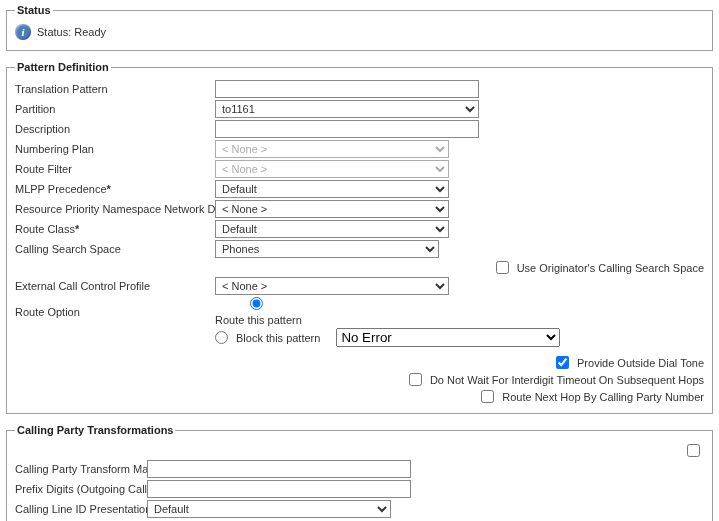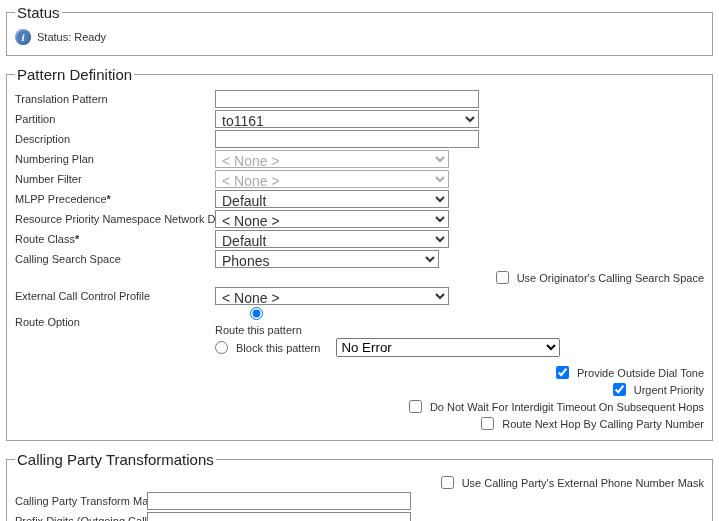--- a/index.html
+++ b/index.html
@@ -13,22 +13,22 @@
   .page {
     padding: 4px 6px;
     width: 707px;
   }
   fieldset {
     border: 1px solid #9e9e9e;
     margin: 0 0 10px 0;
     padding: 6px 8px 8px 8px;
   }
   legend {
-    font-weight: normal;
-    font-size: 15px;
+    font-weight: bold;
+    font-size: 11px;
     padding: 0 2px;
     color: #222;
   }
   .status-row {
     display: flex;
     align-items: center;
     gap: 6px;
     padding: 2px 0;
   }
   .info-icon {
@@ -55,21 +55,21 @@
   .lbl {
     width: 200px;
     flex: 0 0 200px;
     white-space: nowrap;
   }
   .lbl .req {
     font-weight: bold;
   }
   .ctl select, .ctl input[type="text"] {
     font-family: Arial, Helvetica, sans-serif;
-    font-size: 14px;
+    font-size: 11px;
     box-sizing: border-box;
     border: 1px solid #888;
     padding: 1px 2px;
     height: 18px;
     background: #fff;
     color: #333;
   }
   .ctl select.disabled {
     color: #888;
   }
@@ -129,21 +129,21 @@
       <div class="lbl">Description</div>
       <div class="ctl"><input type="text" style="width: 264px;" value=""></div>
     </div>
 
     <div class="row">
       <div class="lbl">Numbering Plan</div>
       <div class="ctl"><select class="disabled" style="width:234px" disabled=""><option>&lt; None &gt;</option></select></div>
     </div>
 
     <div class="row">
-      <div class="lbl">Number Filter</div>
+      <div class="lbl">Route Filter</div>
       <div class="ctl"><select class="disabled" style="width:234px" disabled=""><option>&lt; None &gt;</option></select></div>
     </div>
 
     <div class="row">
       <div class="lbl"><span>MLPP Precedence</span><span class="req">*</span></div>
       <div class="ctl"><select style="width:234px"><option>Default</option></select></div>
     </div>
 
     <div class="row">
       <div class="lbl">Resource Priority Namespace Network Domain</div>
@@ -183,39 +183,34 @@
       <select style="width:224px;margin-left:12px;"><option>No Error</option></select>
     </div>
 
     <div style="height:6px"></div>
 
     <div class="full-line">
       <input type="checkbox" checked="" style="">
       <span>Provide Outside Dial Tone</span>
     </div>
     <div class="full-line">
-      <input type="checkbox" checked="" style="">
-      <span>Urgent Priority</span>
-    </div>
-    <div class="full-line">
       <input type="checkbox" style="">
       <span>Do Not Wait For Interdigit Timeout On Subsequent Hops</span>
     </div>
     <div class="full-line">
       <input type="checkbox" style="">
       <span>Route Next Hop By Calling Party Number</span>
     </div>
   </fieldset>
 
   <fieldset style="margin-bottom:0;">
     <legend>Calling Party Transformations</legend>
 
     <div class="full-line">
       <input type="checkbox" style="">
-      <span>Use Calling Party's External Phone Number Mask</span>
     </div>
 
     <div class="row">
       <div class="cpt-lbl">Calling Party Transform Mask</div>
       <div class="ctl"><input type="text" style="width: 264px;" value=""></div>
     </div>
 
     <div class="row">
       <div class="cpt-lbl">Prefix Digits (Outgoing Calls)</div>
       <div class="ctl"><input type="text" style="width: 264px;" value=""></div>

